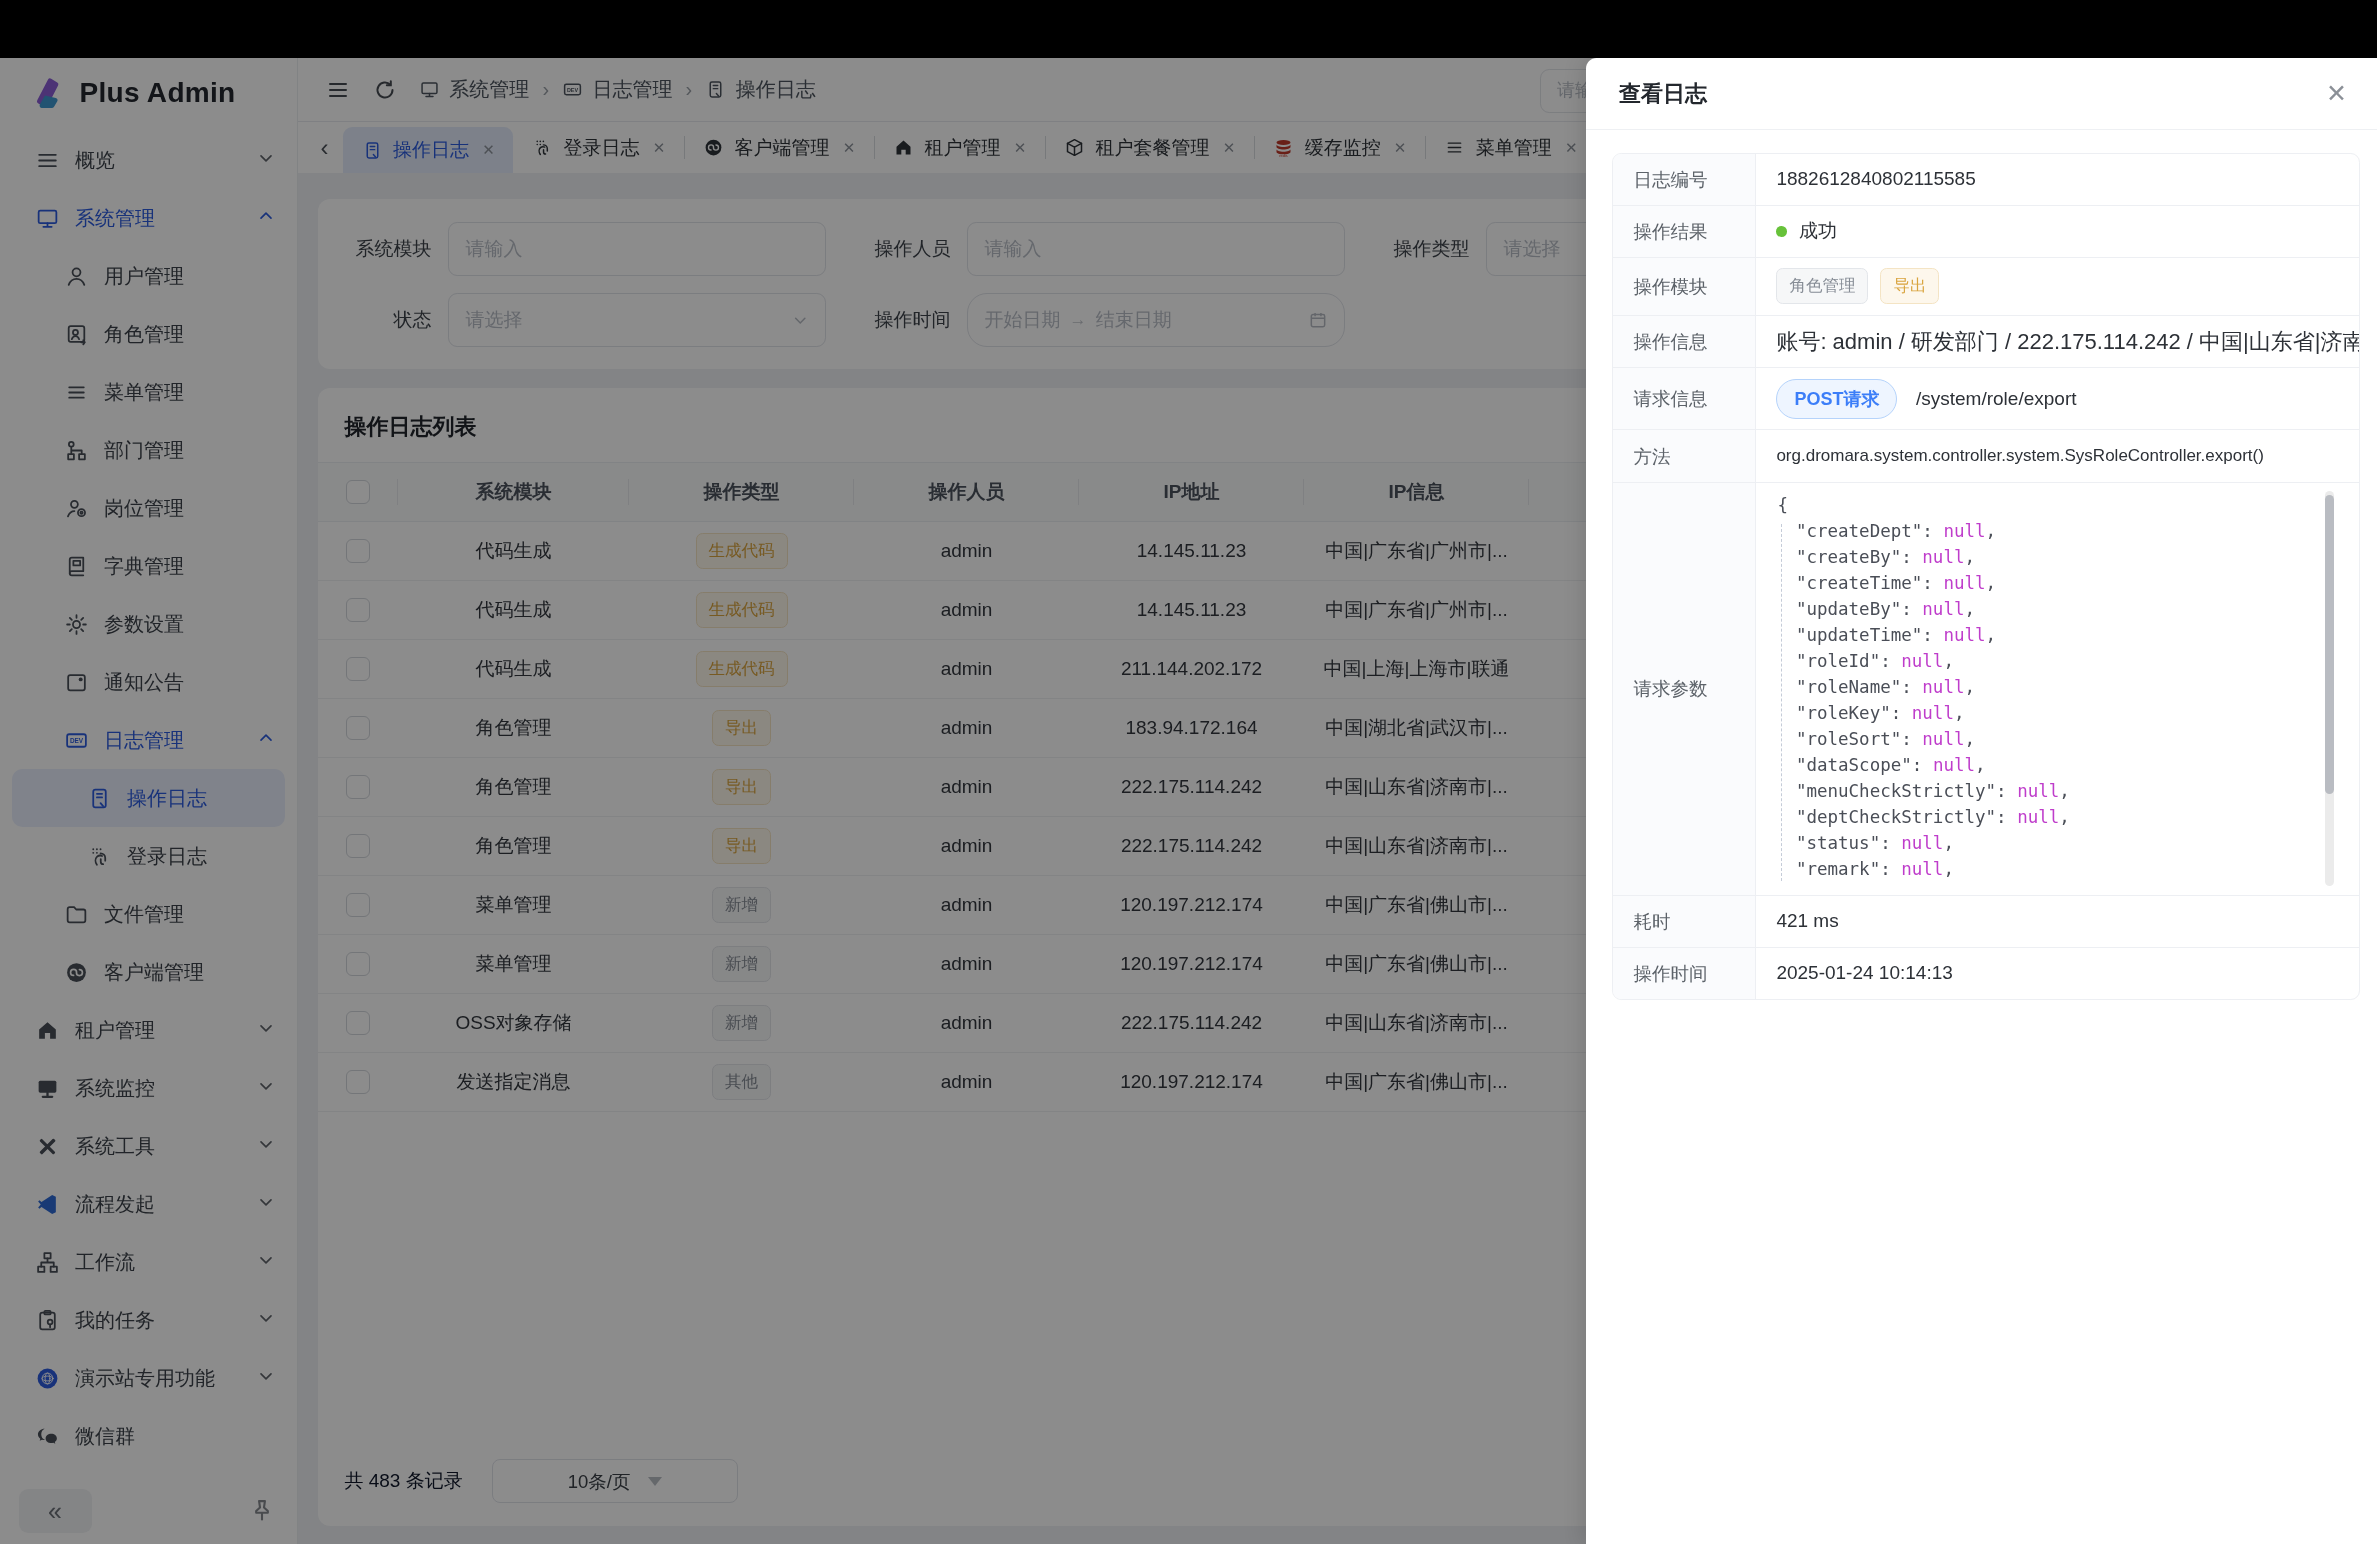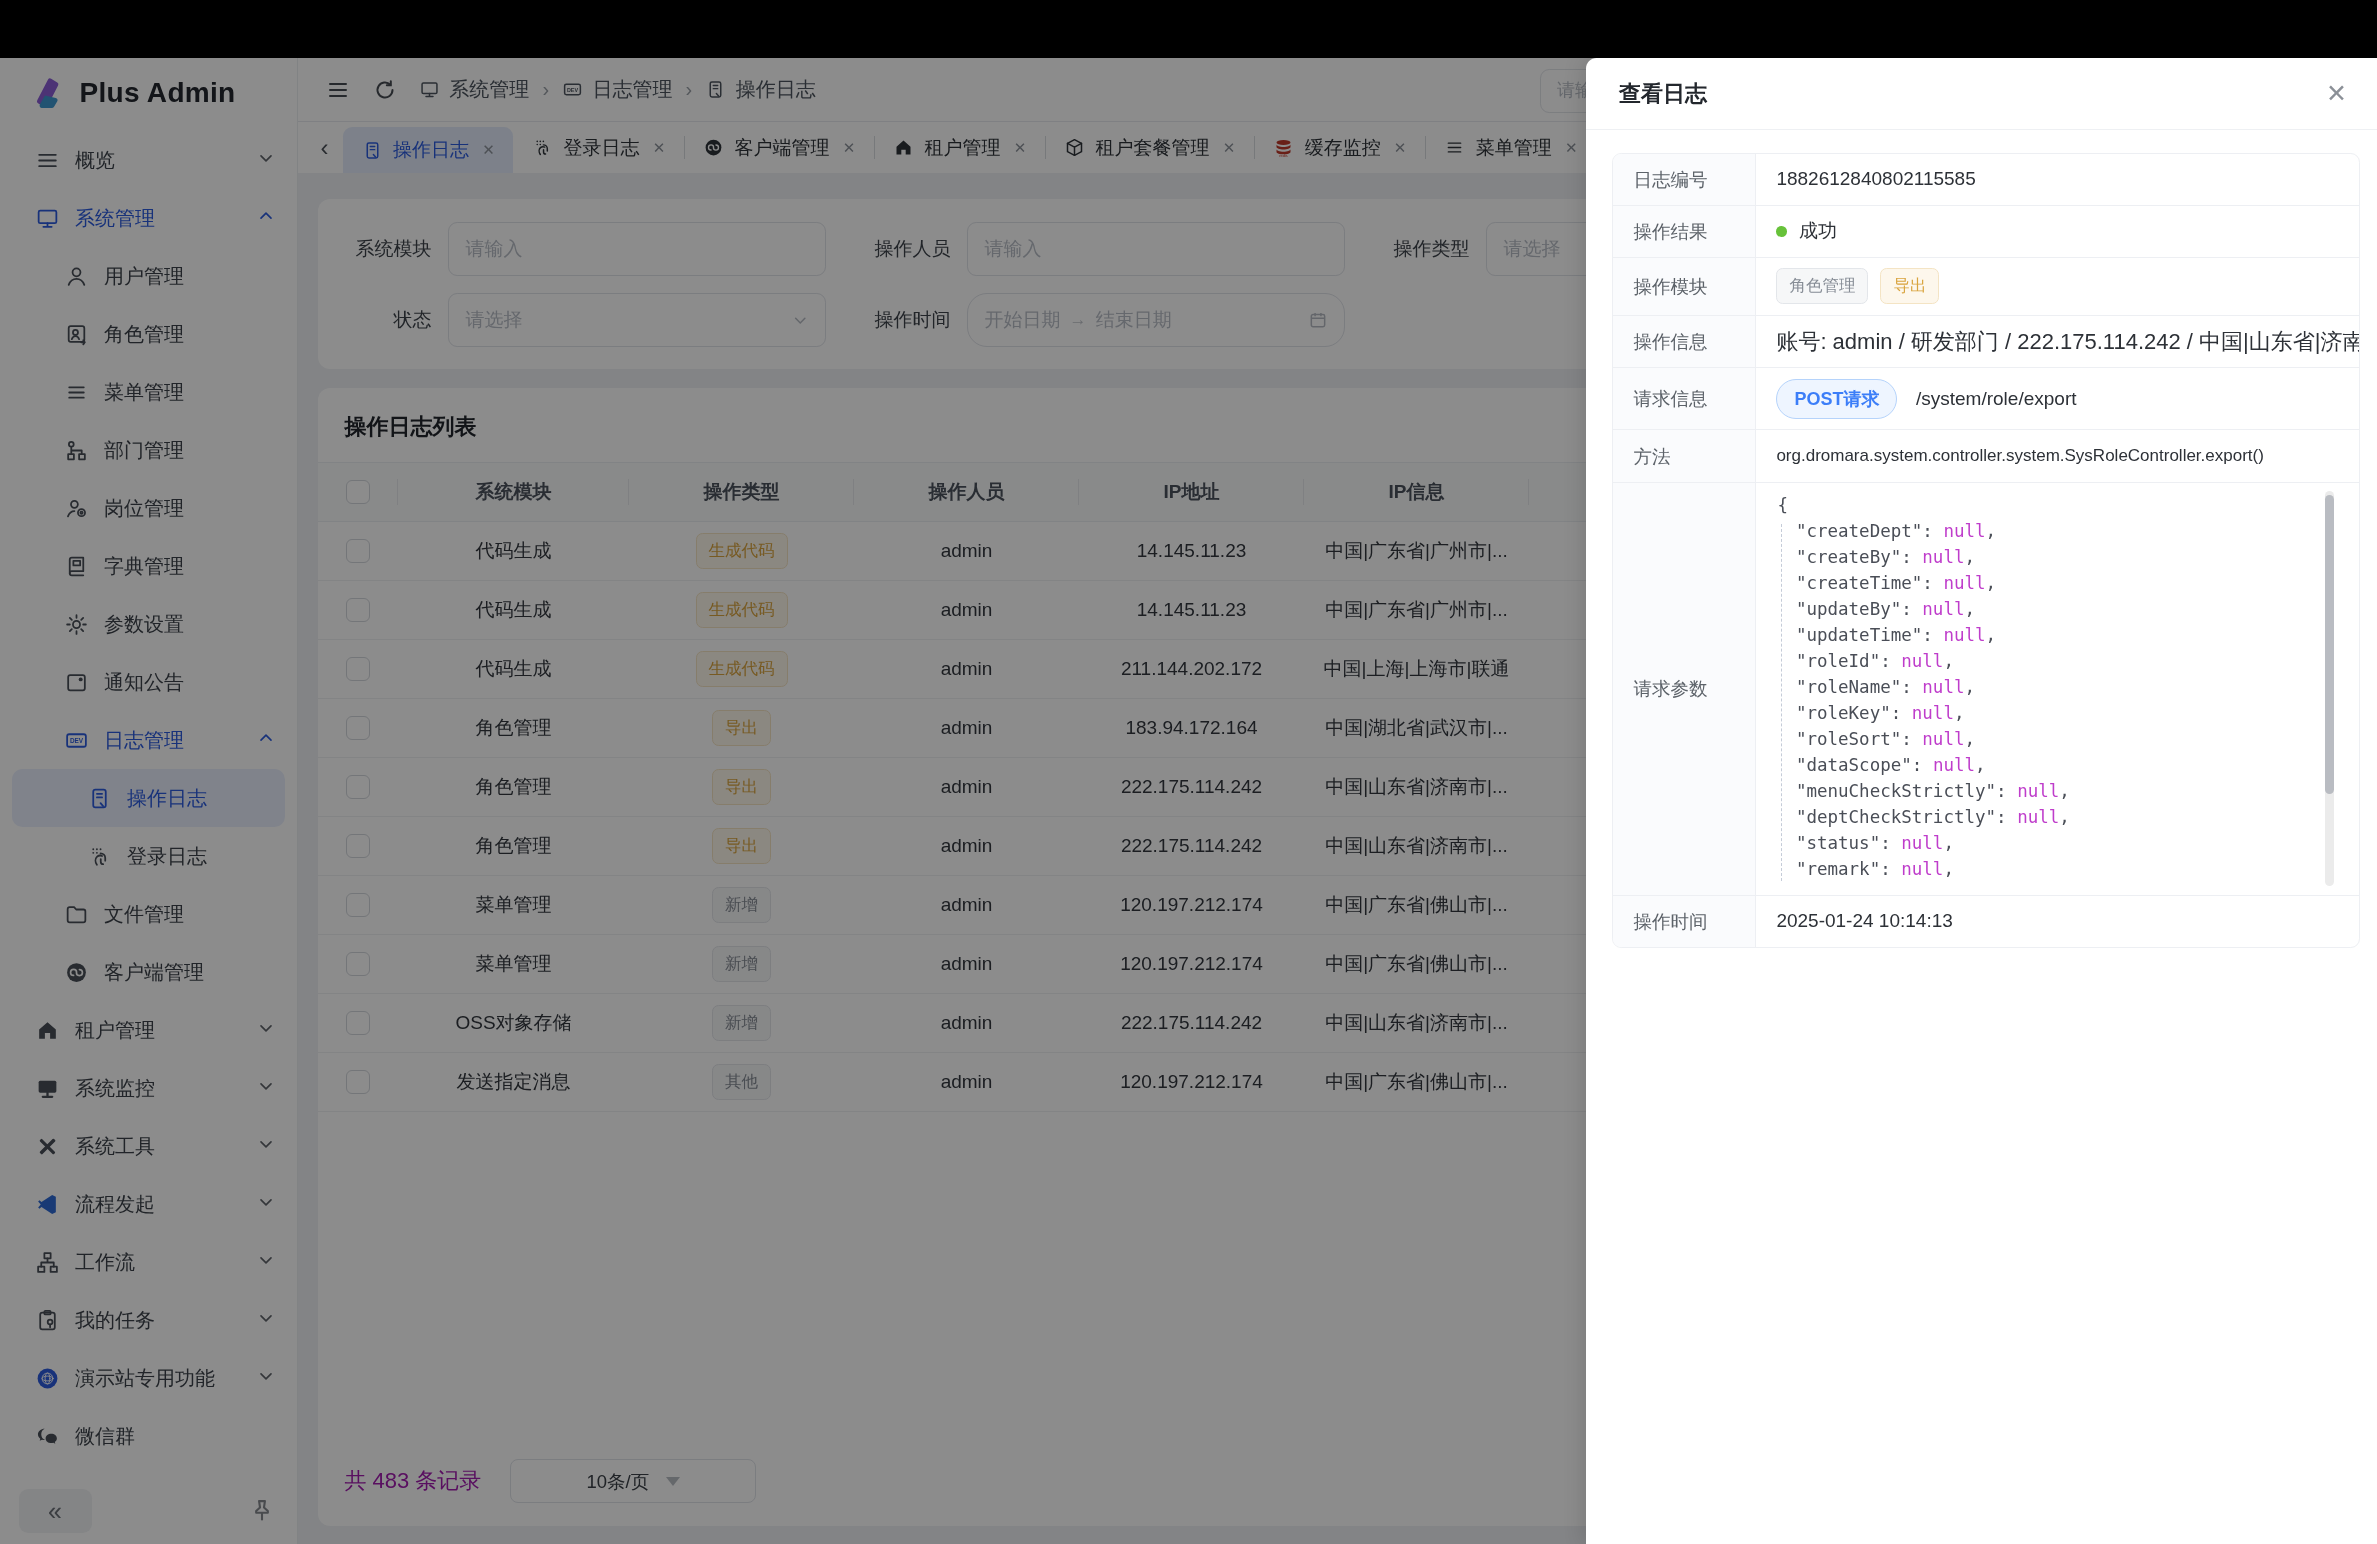--- a/index.html
+++ b/index.html
@@ -85,21 +85,21 @@
   .th:last-child::after{display:none;}
   .trow{display:flex;align-items:flex-end;height:58px;border-bottom:0.7px solid #eef0f3;flex:none;}
   .td{display:flex;align-items:center;justify-content:center;font-size:19px;color:#33383f;height:100%;white-space:nowrap;}
   .checkbox{width:22.5px;height:22.5px;border:1.3px solid #d3d7dd;border-radius:6px;background:#fff;cursor:pointer;}
 
   .tag{display:inline-flex;align-items:center;height:34px;padding:0 12px;border-radius:6.6px;font-size:16.5px;border:1.3px solid;white-space:nowrap;}
   .tag.warning{color:#d9a43e;background:#fdf7ec;border-color:#f4e4c4;}
   .tag.info{color:#868c95;background:#f6f7f8;border-color:#e3e6ea;}
 
   .pagination{margin-top:auto;flex:none;display:flex;align-items:center;padding:0 26.4px 22.5px 26.4px;}
-  .page-total{font-size:22px;color:#a21caf;}
+  .page-total{font-size:19px;color:#0f172a;}
   .page-size{margin-left:29px;width:246px;height:44px;border:1.3px solid #e0e3e9;border-radius:8px;display:flex;align-items:center;
     justify-content:center;gap:17px;font-size:18.5px;color:#3b4047;cursor:pointer;box-sizing:border-box;}
   .page-size .caret{width:0;height:0;border-left:7.3px solid transparent;border-right:7.3px solid transparent;border-top:9.2px solid #b9bdc4;}
 
   
   .overlay{position:absolute;inset:0;background:rgba(0,0,0,0.45);z-index:50;}
 
   
   .drawer{position:absolute;left:1586px;top:58px;right:0;bottom:0;background:#fff;z-index:60;border-top-left-radius:10.6px;
     display:flex;flex-direction:column;box-shadow:-4px 0 20px rgba(0,0,0,.12);}
@@ -824,20 +824,24 @@
       <div class="desc-row">
         <div class="desc-label">请求参数</div>
         <div class="desc-value params-value">
           <div class="guide"></div>
           <div class="code" id="params-code"><div>{</div><div class="entry"><span>"createDept"</span><span>: </span><span class="jnull">null</span><span>,</span></div><div class="entry"><span>"createBy"</span><span>: </span><span class="jnull">null</span><span>,</span></div><div class="entry"><span>"createTime"</span><span>: </span><span class="jnull">null</span><span>,</span></div><div class="entry"><span>"updateBy"</span><span>: </span><span class="jnull">null</span><span>,</span></div><div class="entry"><span>"updateTime"</span><span>: </span><span class="jnull">null</span><span>,</span></div><div class="entry"><span>"roleId"</span><span>: </span><span class="jnull">null</span><span>,</span></div><div class="entry"><span>"roleName"</span><span>: </span><span class="jnull">null</span><span>,</span></div><div class="entry"><span>"roleKey"</span><span>: </span><span class="jnull">null</span><span>,</span></div><div class="entry"><span>"roleSort"</span><span>: </span><span class="jnull">null</span><span>,</span></div><div class="entry"><span>"dataScope"</span><span>: </span><span class="jnull">null</span><span>,</span></div><div class="entry"><span>"menuCheckStrictly"</span><span>: </span><span class="jnull">null</span><span>,</span></div><div class="entry"><span>"deptCheckStrictly"</span><span>: </span><span class="jnull">null</span><span>,</span></div><div class="entry"><span>"status"</span><span>: </span><span class="jnull">null</span><span>,</span></div><div class="entry"><span>"remark"</span><span>: </span><span class="jnull">null</span><span>,</span></div></div>
           <div class="sb-track"></div>
           <div class="sb-thumb"></div>
         </div>
       </div>
 
+      <div class="desc-row">
+        <div class="desc-label">耗时</div>
+        <div class="desc-value">421 ms</div>
+      </div>
 
       <div class="desc-row">
         <div class="desc-label">操作时间</div>
         <div class="desc-value">2025-01-24 10:14:13</div>
       </div>
 
     </div>
   </div>
 </div>
 

